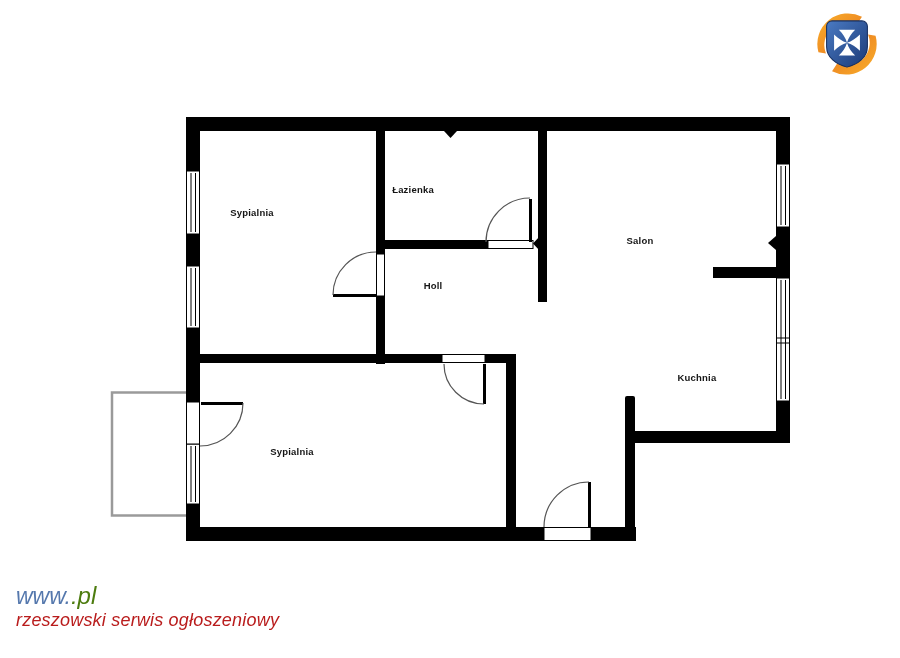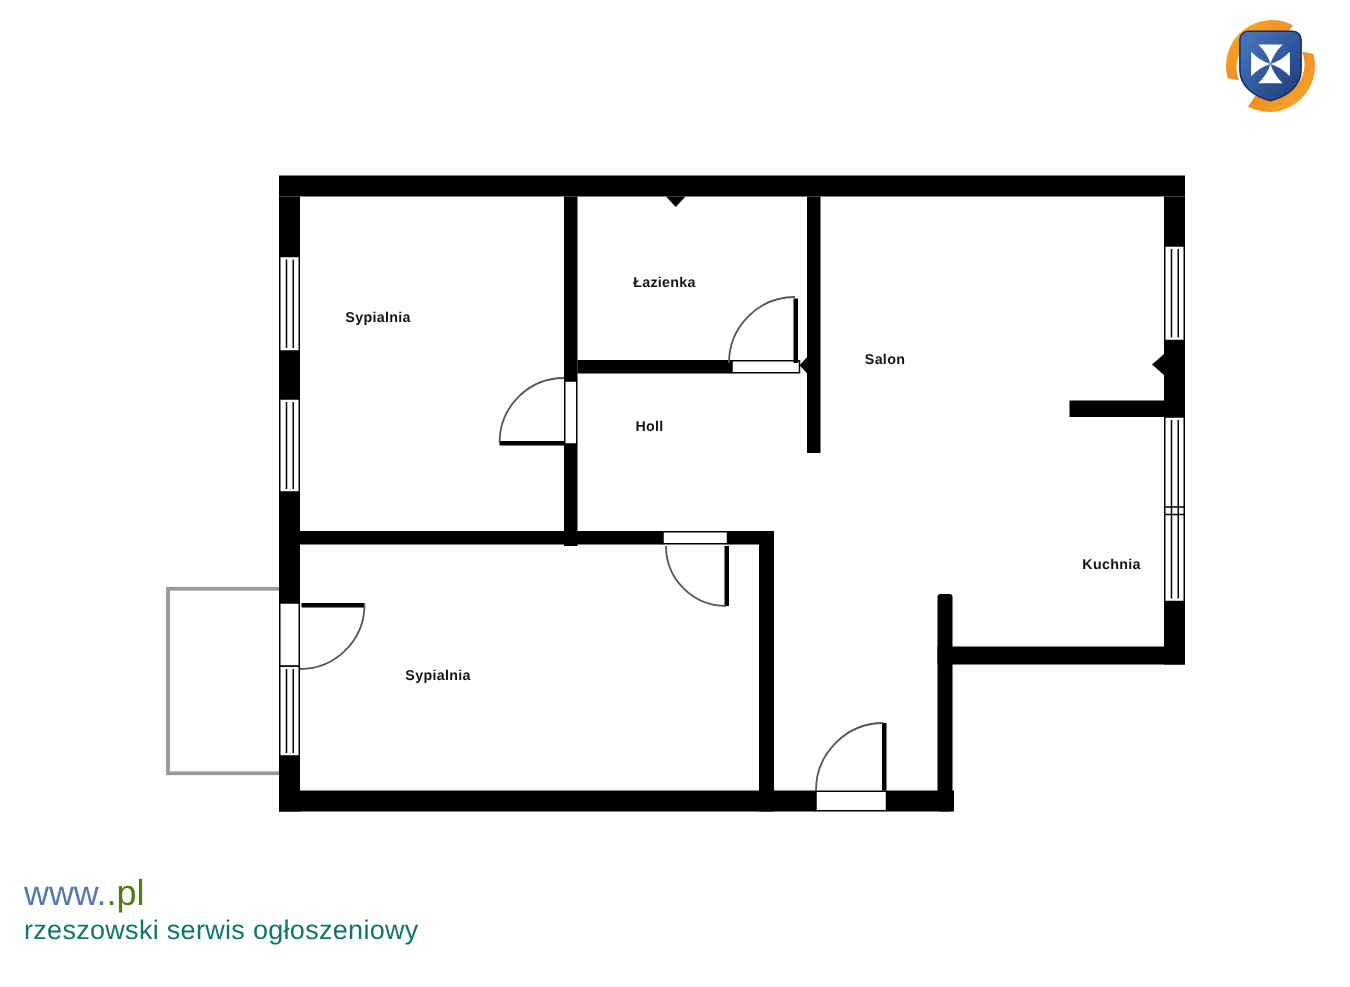--- a/index.html
+++ b/index.html
@@ -7,26 +7,26 @@
   .stage{
     position:relative;width:900px;height:658px;background:#ffffff;
     font-family:"Liberation Sans","DejaVu Sans",sans-serif;overflow:hidden;
   }
   .plan-svg{position:absolute;left:0;top:0;}
   .room-label{
     position:absolute;transform:translate(-50%,-50%);
     font-size:9.5px;font-weight:bold;color:#141414;letter-spacing:.2px;white-space:nowrap;
   }
   .logo{position:absolute;left:813px;top:10px;width:68px;height:68px;}
-  .branding{position:absolute;left:16px;top:584px;line-height:1;}
+  .branding{position:absolute;left:16px;top:584px;line-height:1;font-style:italic;}
   .brand-line{display:flex;align-items:baseline;}
   .brand-www{font-size:23px;color:#5578ad;}
   .brand-name{font-size:32px;font-weight:bold;color:#24388a;letter-spacing:-.5px;}
   .brand-pl{font-size:24px;color:#4d7c0f;}
-  .brand-tagline{font-size:18px;color:#0f766e;margin-top:3px;letter-spacing:.2px;}
+  .brand-tagline{font-size:18px;color:#b91c1c;margin-top:3px;letter-spacing:.2px;}
 </style>
 </head>
 <body>
 
 <div class="stage">
 
   <svg class="plan-svg" width="900" height="658" viewBox="0 0 900 658">
 
     <g>
       <rect x="112" y="392.5" width="76" height="123" fill="#ffffff" stroke="#9a9a9a" stroke-width="2.5"></rect>
@@ -120,24 +120,24 @@
     <g fill="none" stroke="#555555" stroke-width="1.2">
       <path d="M243,403 A43,43 0 0 1 200,446"></path>
       <path d="M486,242 A44,44 0 0 1 530,198"></path>
       <path d="M333,295 A43,43 0 0 1 376,252"></path>
       <path d="M444,364 A40,40 0 0 0 484,404"></path>
       <path d="M544,527 A45,45 0 0 1 589,482"></path>
     </g>
   </svg>
 
   <span class="room-label" style="left:252px;top:212px;">Sypialnia</span>
-  <span class="room-label" style="left:437px;top:189px;padding-left:12px;">Łazienka</span>
+  <span class="room-label" style="left:407px;top:189px;padding-left:12px;">Łazienka</span>
   <span class="room-label" style="left:433px;top:285px;">Holl</span>
-  <span class="room-label" style="left:590px;top:240px;">Salon</span>
-  <span class="room-label" style="left:741px;top:377px;">Kuchnia</span>
+  <span class="room-label" style="left:640px;top:240px;">Salon</span>
+  <span class="room-label" style="left:697px;top:377px;">Kuchnia</span>
   <span class="room-label" style="left:292px;top:451px;">Sypialnia</span>
 
   <svg class="logo" viewBox="0 0 100 100">
     <defs>
       <linearGradient id="gBlue" x1="0" y1="0" x2="1" y2="1">
         <stop offset="0" stop-color="#4a7ac2"></stop>
           <stop offset="1" stop-color="#1b3a78"></stop>
       </linearGradient>
       <linearGradient id="gOr1" x1="0" y1="0" x2="1" y2="1">
         <stop offset="0" stop-color="#f9b02c"></stop>

